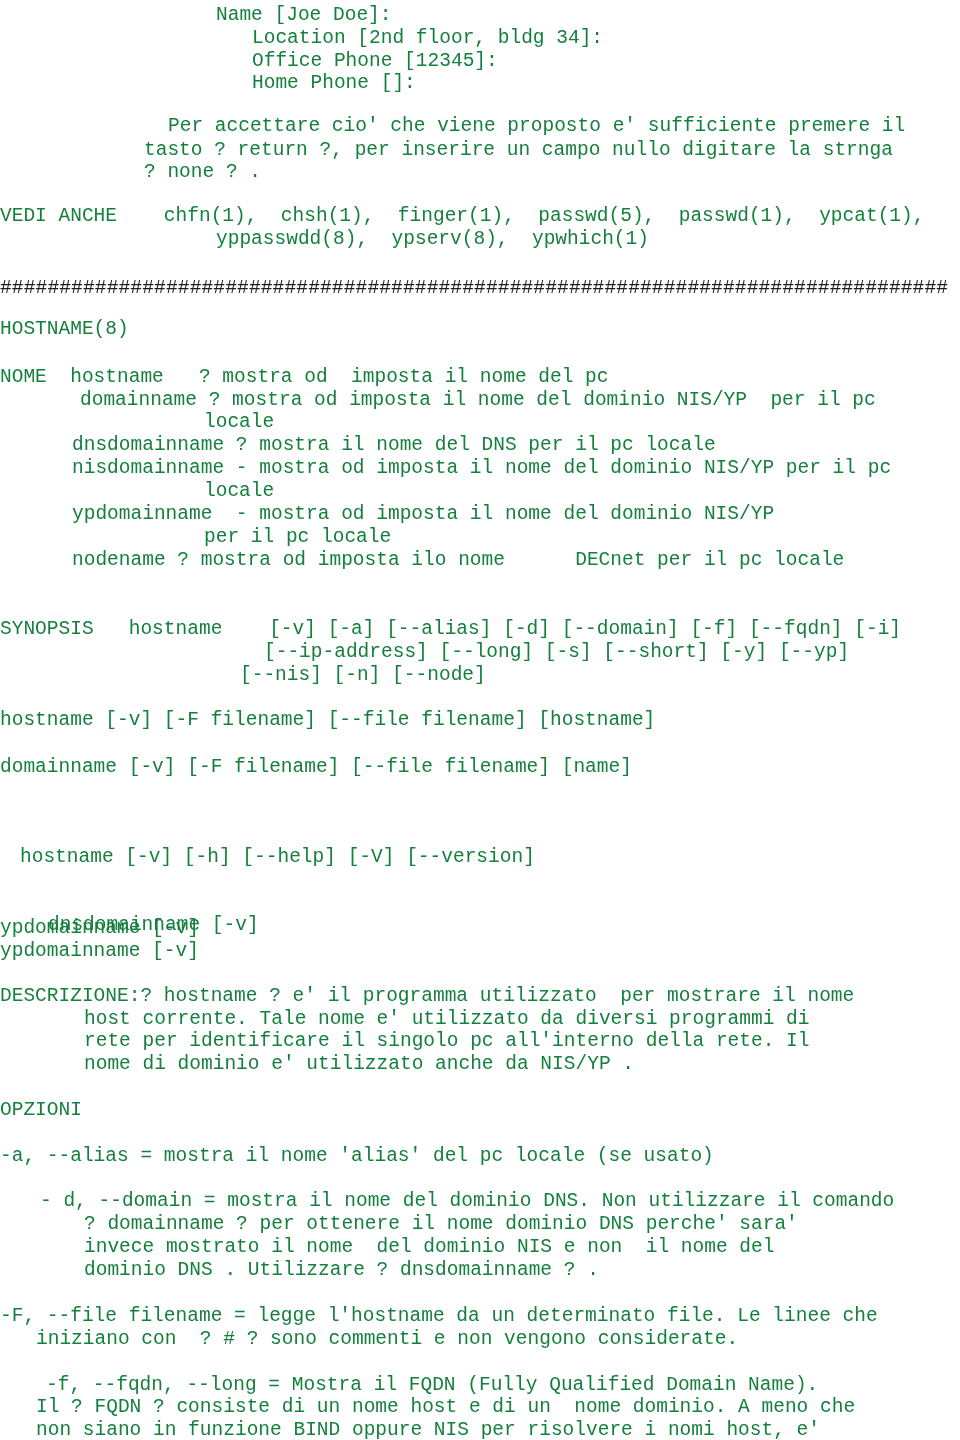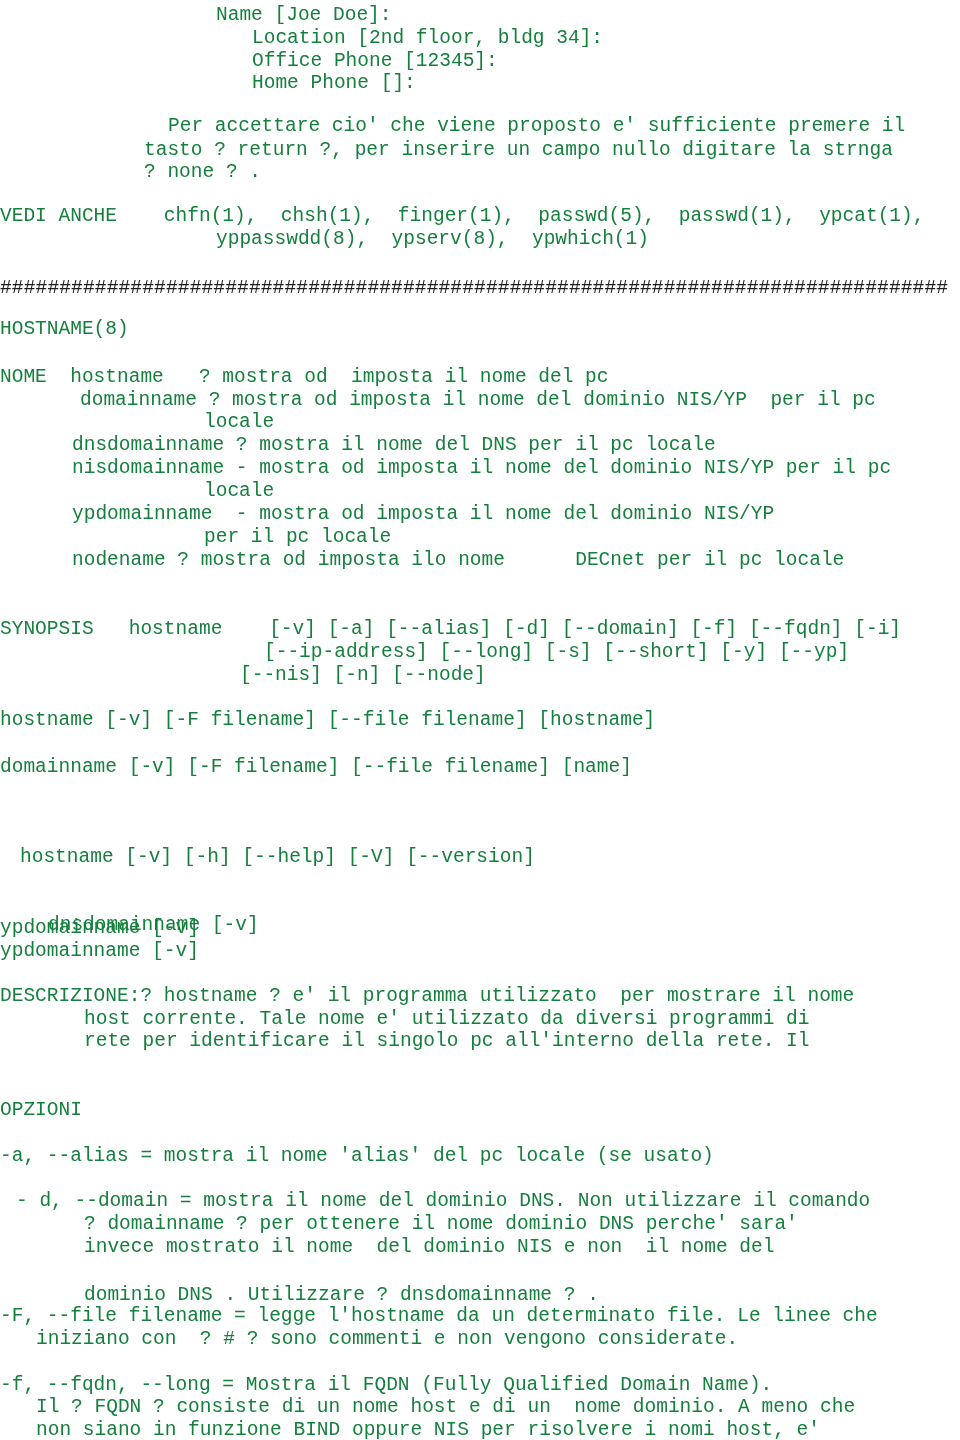--- a/index.html
+++ b/index.html
@@ -73,24 +73,25 @@
     <div class="line" style="top: 664px; left: 240px;">[--nis] [-n] [--node]</div>
     <div class="line" style="top: 709px; left: 0px;">hostname [-v] [-F filename] [--file filename] [hostname]</div>
     <div class="line" style="top: 756px; left: 0px;">domainname [-v] [-F filename] [--file filename] [name]</div>
     <div class="line" style="top: 846px; left: 0px; padding-left: 20px;">hostname [-v] [-h] [--help] [-V] [--version]</div>
     <div class="line" style="top: 914px; left: 0px; padding-left: 48px;">dnsdomainname [-v]</div>
     <div class="line" style="top: 917px; left: 0px;">ypdomainname [-v]</div>
     <div class="line" style="top: 940px; left: 0px;">ypdomainname [-v]</div>
     <div class="line" style="top: 985px; left: 0px;">DESCRIZIONE:? hostname ? e' il programma utilizzato  per mostrare il nome</div>
     <div class="line" style="top: 1008px; left: 84px;">host corrente. Tale nome e' utilizzato da diversi programmi di</div>
     <div class="line" style="top: 1030px; left: 84px;">rete per identificare il singolo pc all'interno della rete. Il</div>
+    <div class="line" style="top: 1053px; left: 84px;">nome di dominio e' utilizzato anche da NIS/YP .</div>
     <div class="line" style="top: 1099px; left: 0px;">OPZIONI</div>
     <div class="line" style="top: 1145px; left: 0px;">-a, --alias = mostra il nome 'alias' del pc locale (se usato)</div>
-    <div class="line" style="top: 1190px; left: 16px;">- d, --domain = mostra il nome del dominio DNS. Non utilizzare il comando</div>
+    <div class="line" style="top: 1190px; left: 0px; padding-left: 40px;">- d, --domain = mostra il nome del dominio DNS. Non utilizzare il comando</div>
     <div class="line" style="top: 1213px; left: 84px;">? domainname ? per ottenere il nome dominio DNS perche' sara'</div>
     <div class="line" style="top: 1236px; left: 84px;">invece mostrato il nome  del dominio NIS e non  il nome del</div>
-    <div class="line" style="top: 1259px; left: 84px; margin-top: 25px;">dominio DNS . Utilizzare ? dnsdomainname ? .</div>
+    <div class="line" style="top: 1259px; left: 84px;">dominio DNS . Utilizzare ? dnsdomainname ? .</div>
     <div class="line" style="top: 1305px; left: 0px;">-F, --file filename = legge l'hostname da un determinato file. Le linee che</div>
     <div class="line" style="top: 1328px; left: 36px;">iniziano con  ? # ? sono commenti e non vengono considerate.</div>
-    <div class="line" style="top: 1374px; left: 0px;">-f, --fqdn, --long = Mostra il FQDN (Fully Qualified Domain Name).</div>
+    <div class="line" style="top: 1374px; left: 0px; padding-left: 46px;">-f, --fqdn, --long = Mostra il FQDN (Fully Qualified Domain Name).</div>
     <div class="line" style="top: 1396px; left: 36px;">Il ? FQDN ? consiste di un nome host e di un  nome dominio. A meno che</div>
     <div class="line" style="top: 1419px; left: 36px;">non siano in funzione BIND oppure NIS per risolvere i nomi host, e'</div>
   </div>
 
 </body></html>

